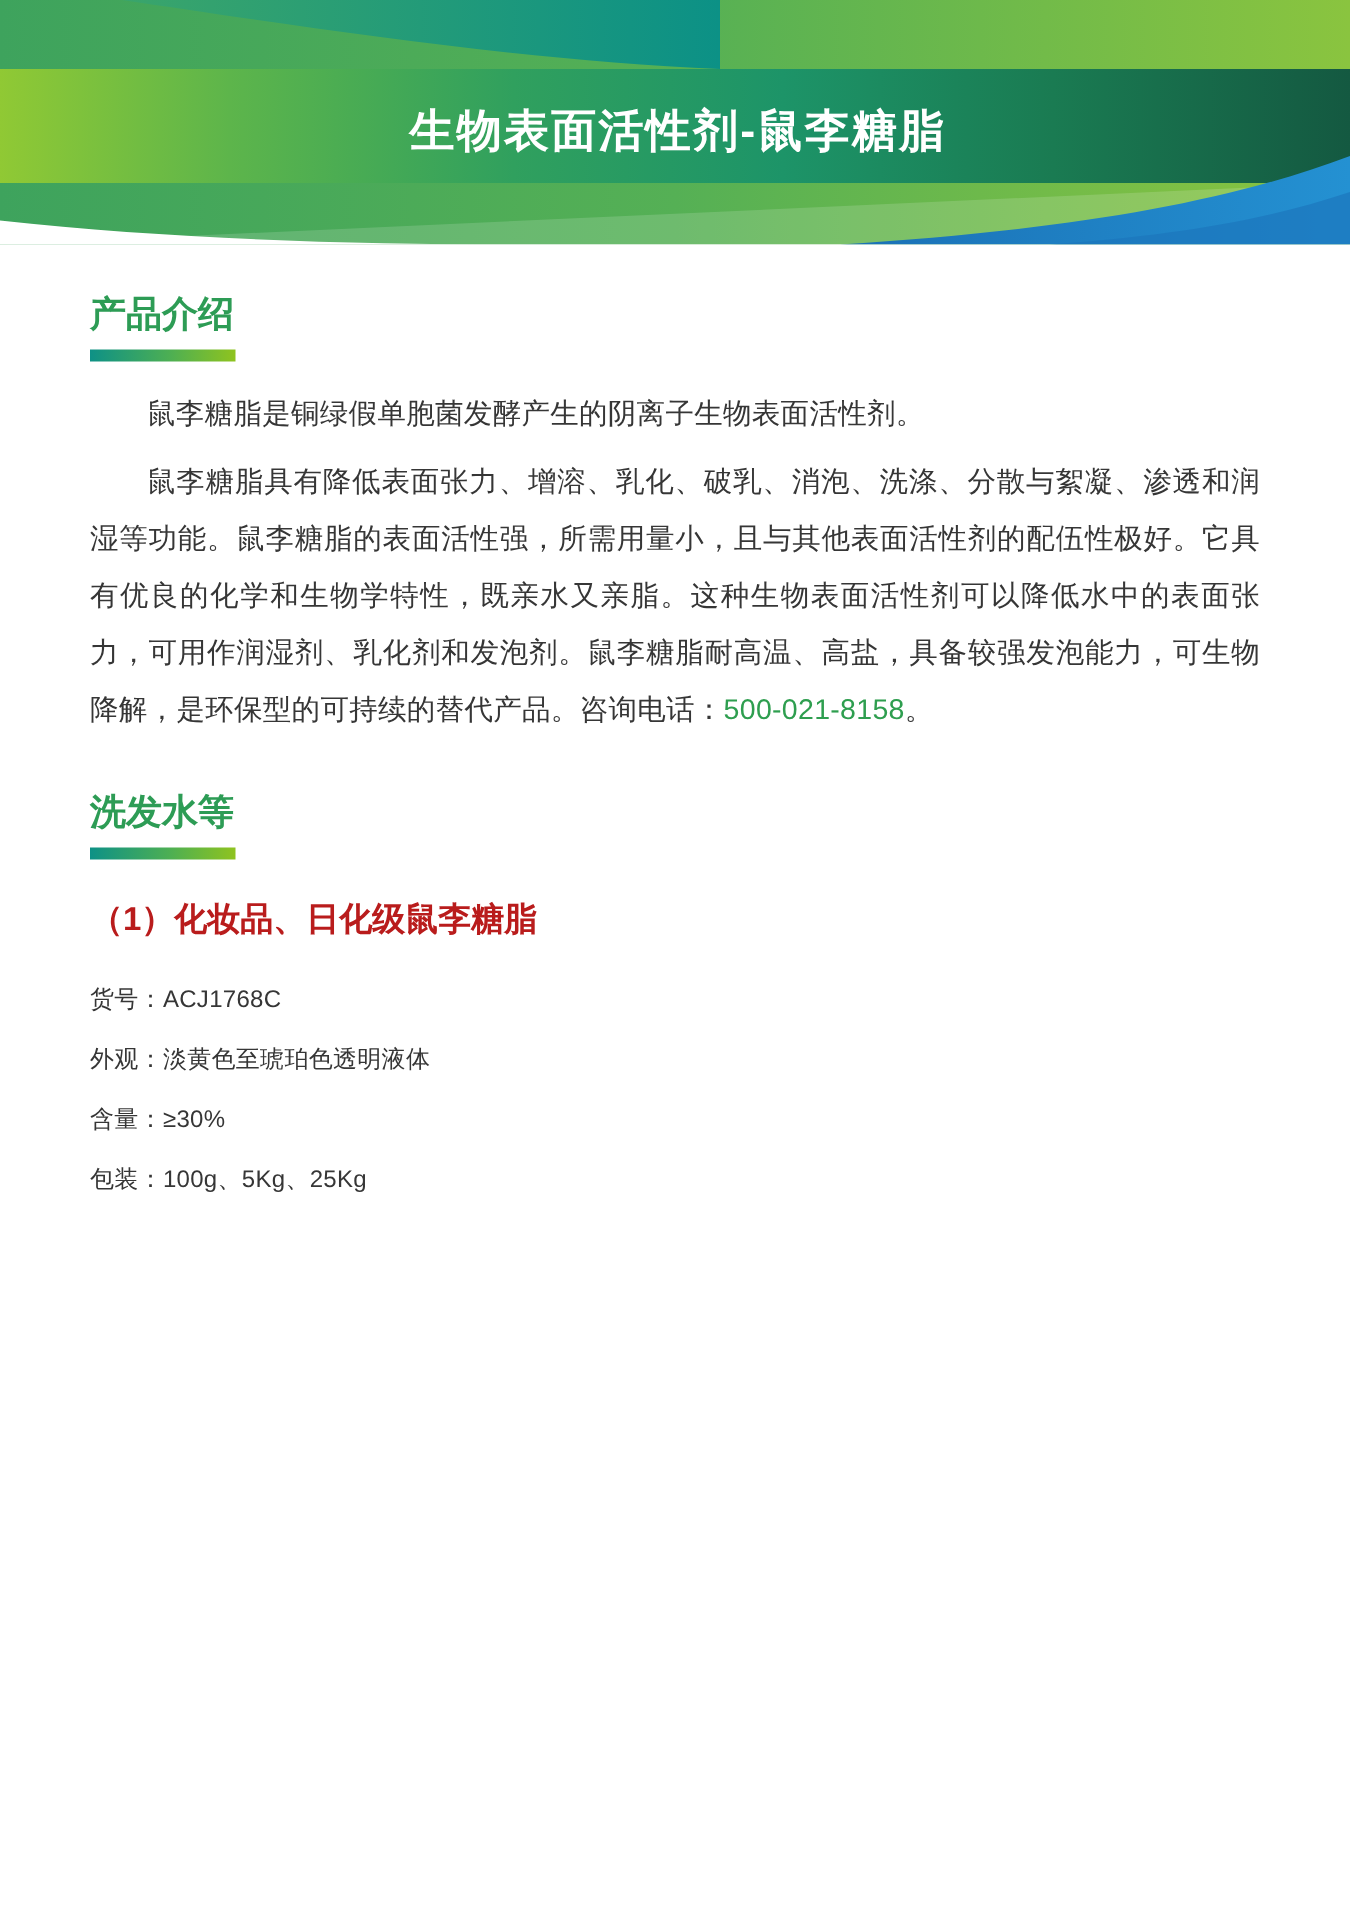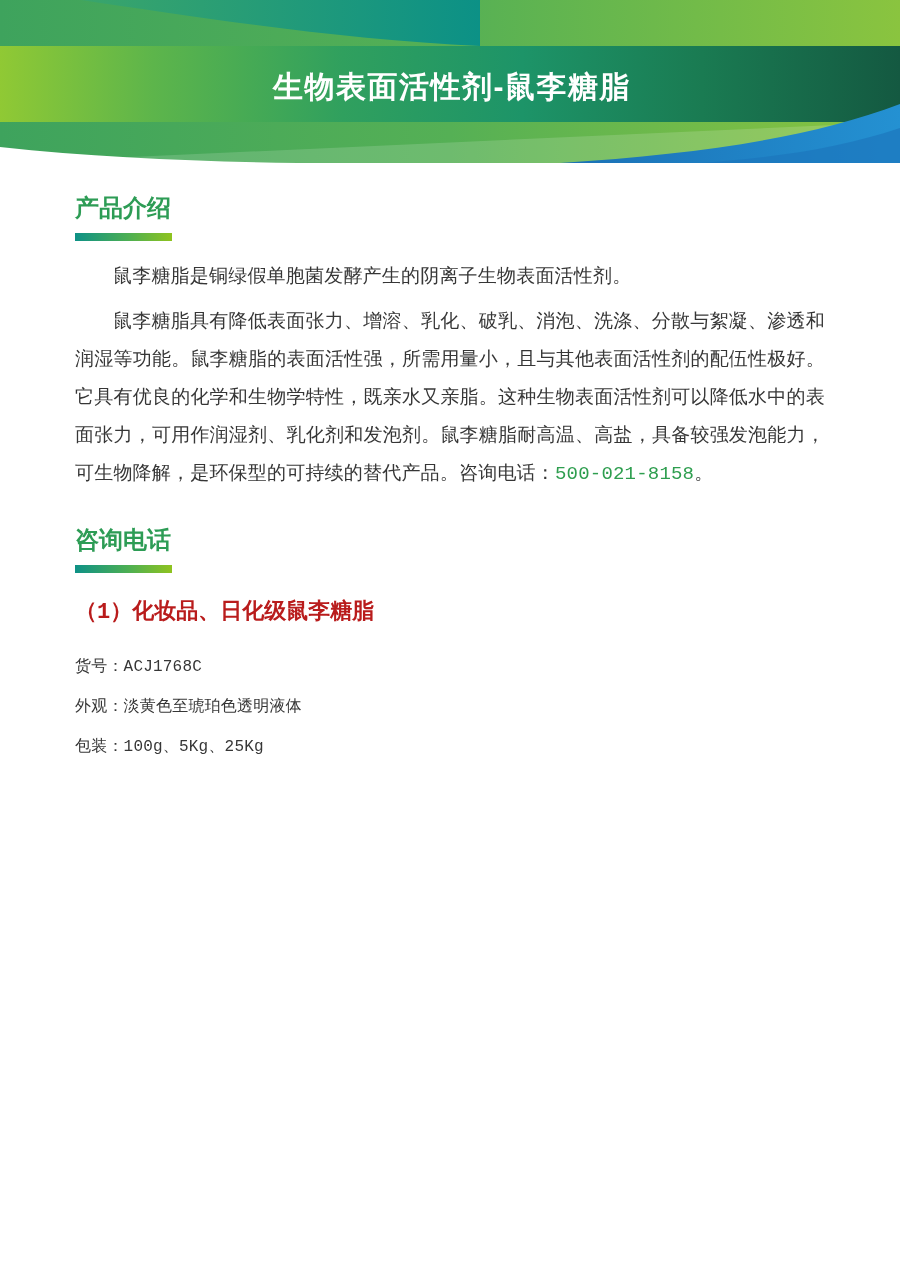--- a/index.html
+++ b/index.html
@@ -21,22 +21,21 @@
     height: 163px;
   }
   .banner-title-text {
     font-family: "Liberation Sans", "DejaVu Sans", sans-serif;
     font-weight: bold;
     font-size: 30px;
     letter-spacing: 1.5px;
     fill: #ffffff;
   }
   .content {
-    padding: 0 75px;
-    font-family: Liberation Mono, monospace;
+    padding: 0 60px;
   }
   .section-heading {
     margin: 33px 0 0 0;
     font-size: 24px;
     line-height: 28px;
     font-weight: bold;
     color: #2d9c55;
   }
   .heading-underline {
     margin-top: 9px;
@@ -140,29 +139,30 @@
   <section>
     <h2 class="section-heading">产品介绍</h2>
     <div class="heading-underline"></div>
 
     <p class="body-p intro-p1">鼠李糖脂是铜绿假单胞菌发酵产生的阴离子生物表面活性剂。</p>
 
     <p class="body-p intro-p2"><span>鼠李糖脂具有降低表面张力、增溶、乳化、破乳、消泡、洗涤、分散与絮凝、渗透和润湿等功能。鼠李糖脂的表面活性强，所需用量小，且与其他表面活性剂的配伍性极好。它具有优良的化学和生物学特性，既亲水又亲脂。这种生物表面活性剂可以降低水中的表面张力，可用作润湿剂、乳化剂和发泡剂。鼠李糖脂耐高温、高盐，具备较强发泡能力，可生物降解，是环保型的可持续的替代产品。咨询电话：</span><span class="phone">500-021-8158</span><span>。</span></p>
   </section>
 
   <section>
-    <h2 class="section-heading info-heading">咨询电话</h2>
+    <h2 class="section-heading info-heading">洗发水等</h2>
     <div class="heading-underline"></div>
 
     <div>
       <h3 class="sub-heading">（1）化妆品、日化级鼠李糖脂</h3>
 
       <div class="attr-list">
         <div class="attr-row"><span>货号：</span><span>ACJ1768C</span></div>
         <div class="attr-row"><span>外观：</span><span>淡黄色至琥珀色透明液体</span></div>
+        <div class="attr-row"><span>含量：</span><span>≥30%</span></div>
         <div class="attr-row"><span>包装：</span><span>100g、5Kg、25Kg</span></div>
       </div>
 
     </div>
 
   </section>
 
 </div>
 
 </body></html>

